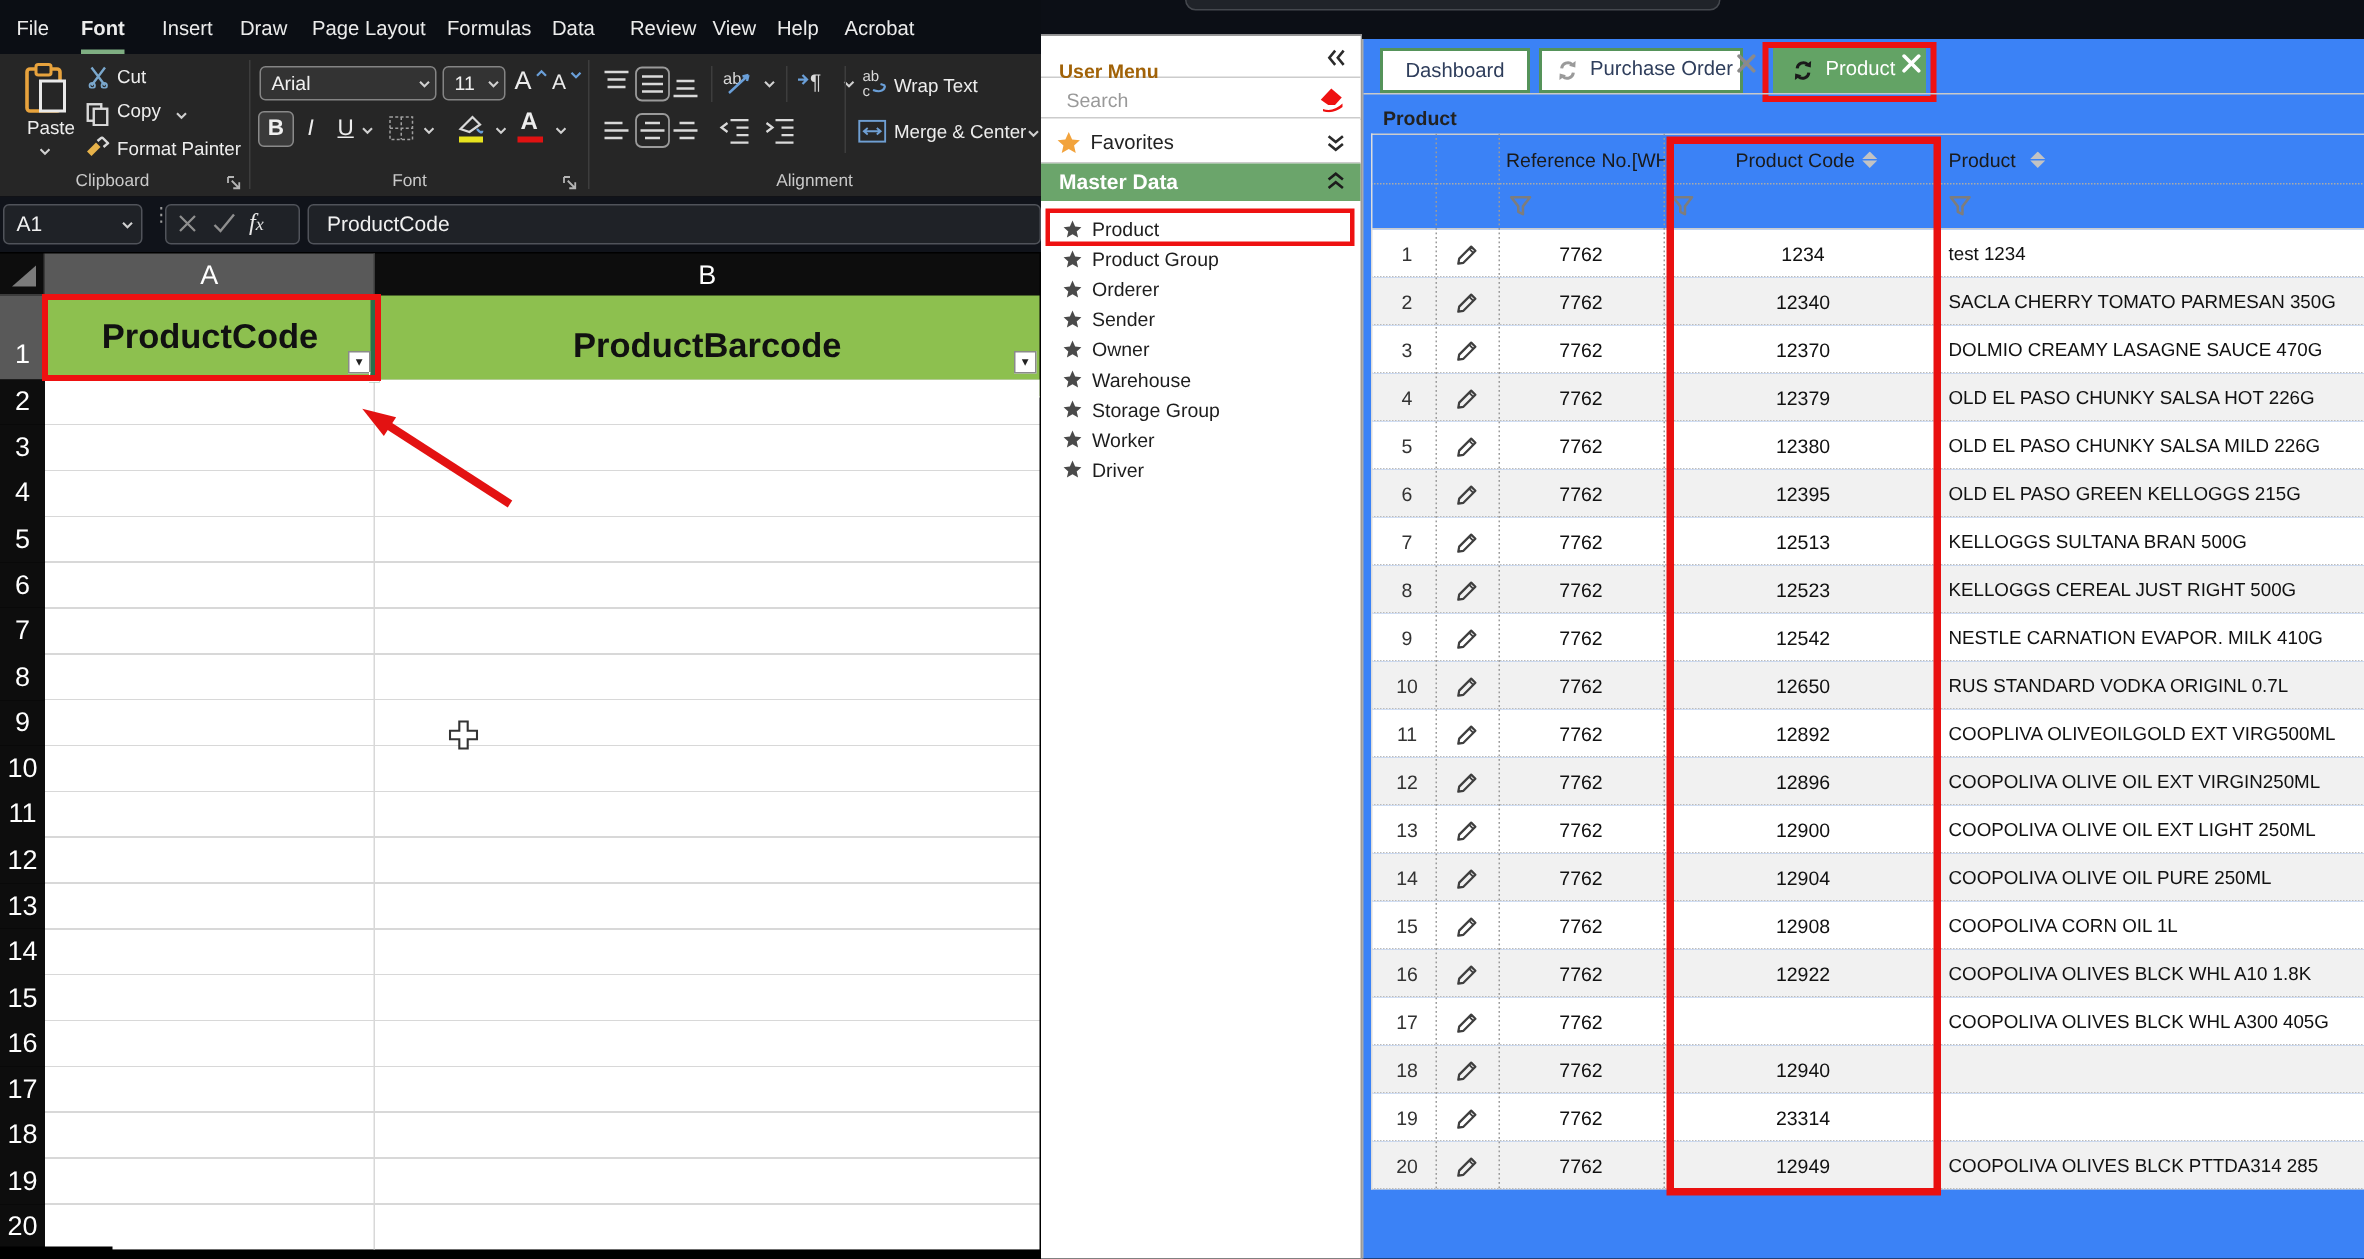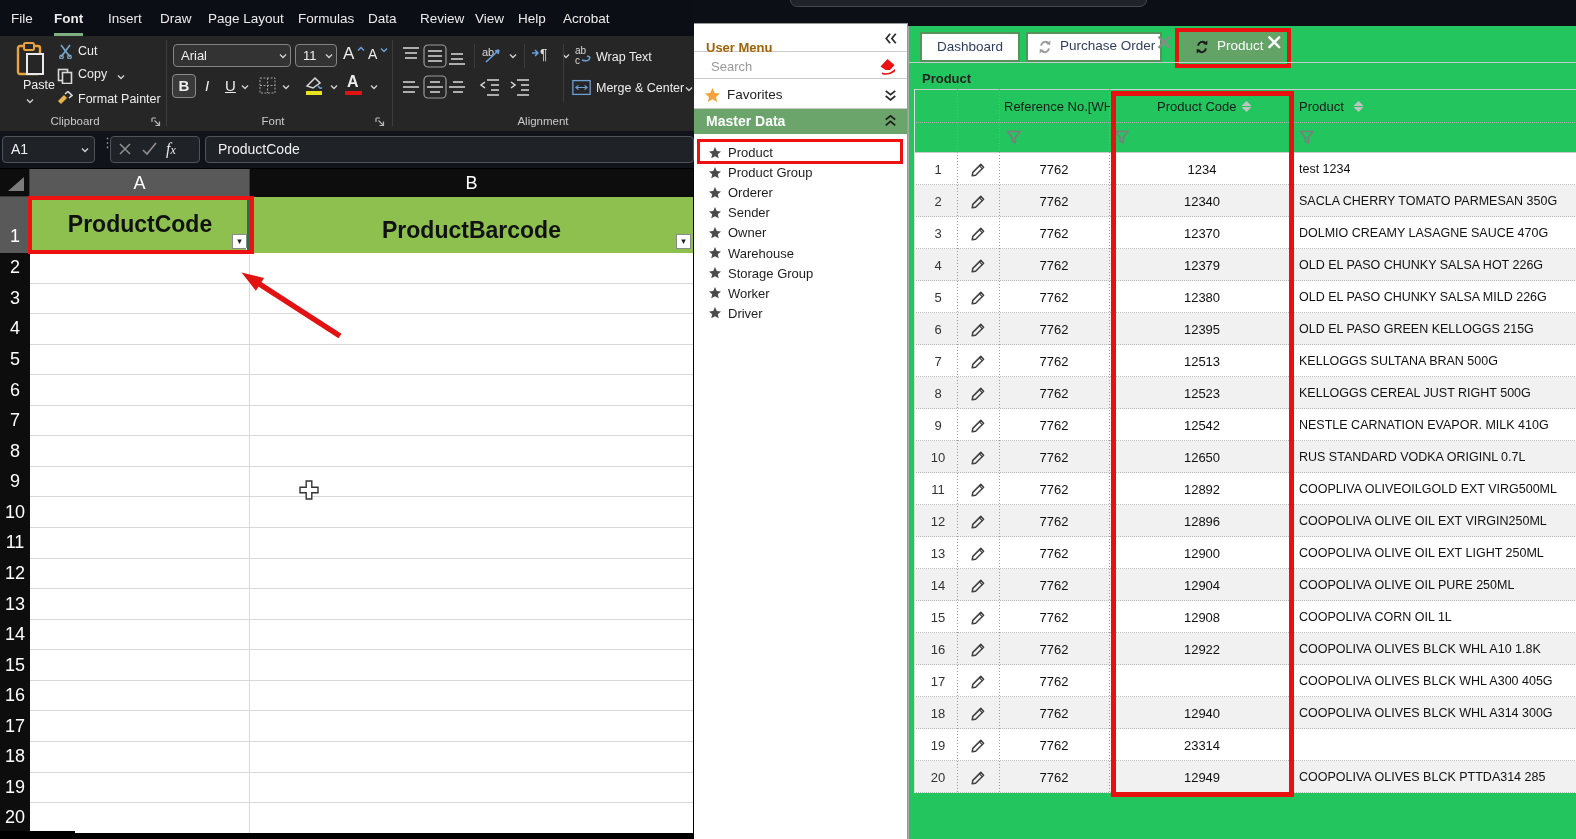--- a/index.html
+++ b/index.html
@@ -34,21 +34,21 @@
 .redbox{position:absolute;border:4px solid #ee1111}
 
 #panel{position:absolute;left:694px;top:23px;width:214px;height:816px;background:#fff;border-top:1px solid #999;border-right:1px solid #999}
 #panel .hrow{position:absolute;left:0;width:213px;border-bottom:1px solid #ccc;background:#fff}
 #mdhead{position:absolute;left:0;top:85px;width:213px;height:25px;background:#6ba56b;color:#fff;font-weight:bold;font-size:14px;line-height:25px;padding-left:12px}
 .mitem{position:absolute;left:14px;height:20px;display:flex;align-items:center;color:#1d1d1d;font-size:13px}
 .mitem span{margin-left:6px}
 
 #topstrip{position:absolute;left:694px;top:0;width:882px;height:26px;background:#0c0f16}
 #topbar2{position:absolute;left:96px;top:-8px;width:357px;height:15px;background:#202329;border:1.5px solid #45484e;border-radius:0 0 7px 7px}
-#app{position:absolute;left:908px;top:26px;width:668px;height:813px;background:#22c55e;border-left:1px solid #aaa}
+#app{position:absolute;left:908px;top:26px;width:668px;height:813px;background:#3b82f6;border-left:1px solid #aaa}
 .tab{position:absolute;top:6px;height:30px;background:#fff;border:2px solid #55935a;color:#2f3e5c;font-size:13.5px}
 #tabline{position:absolute;left:0;top:36px;width:668px;height:1px;background:#c9c9c9}
 #ptitle{position:absolute;left:13px;top:45px;font-weight:bold;font-size:13px;color:#222}
 #thead{position:absolute;left:5px;top:63px;width:663px;height:33px;border-top:1px solid #ccc}
 #tfilter{position:absolute;left:5px;top:96px;width:663px;height:31px;border-top:1px dotted #aaa;border-bottom:1px solid #ccc}
 .trow{position:absolute;left:5px;width:663px;height:32px;border-bottom:1px dotted #bbb}
 .c-num{position:absolute;left:0;top:0;width:48px;height:32px;display:flex;align-items:center;justify-content:center;color:#333;font-size:13px}
 .c-pen{position:absolute;left:43px;top:0;width:42px;height:32px;display:flex;align-items:center;justify-content:center}
 .c-ref{position:absolute;left:85px;top:0;width:110px;height:32px;display:flex;align-items:center;justify-content:center;color:#111;font-size:13px}
 .c-code{position:absolute;left:193px;top:0;width:190px;height:32px;display:flex;align-items:center;justify-content:center;color:#111;font-size:13px}
@@ -95,21 +95,21 @@
     <span class="mtab" style="left:518px">Help</span>
     <span class="mtab" style="left:563px">Acrobat</span>
   </div>
   <div id="ribbon">
 
     <svg class="abs" style="left:14px;top:6px" width="34" height="34" viewBox="0 0 34 34">
       <rect x="4" y="4" width="22" height="28" rx="2" fill="none" stroke="#e8a33d" stroke-width="2.4"></rect>
       <rect x="10" y="1" width="10" height="7" rx="1.5" fill="#262626" stroke="#e8a33d" stroke-width="2"></rect>
       <rect x="13" y="12" width="16" height="20" fill="#262626" stroke="#e9e9e9" stroke-width="2"></rect>
     </svg>
-    <div class="rbtxt" style="left:16px;top:42px;width:46px;text-align:center">Paste</div>
+    <div class="rbtxt" style="left:4px;top:42px;width:46px;text-align:right">Paste</div>
     <svg class="chev" style="left:25px;top:60px" viewBox="0 0 10 10">
           <path d="M2 3.5 5 6.5 8 3.5" stroke="#cfcfcf" stroke-width="1.4" fill="none"></path>
         </svg>
     <svg class="abs" style="left:58px;top:8px" width="15" height="15" viewBox="0 0 15 15">
           <path d="M3 1 12 13 M12 1 3 13" stroke="#7aa7cc" stroke-width="1.6" fill="none"></path>
           <circle cx="3.5" cy="13" r="1.8" fill="none" stroke="#7aa7cc" stroke-width="1.2"></circle>
           <circle cx="11.5" cy="13" r="1.8" fill="none" stroke="#7aa7cc" stroke-width="1.2"></circle>
         </svg>
     <div class="rbtxt" style="left:78px;top:8px">Cut</div>
     <svg class="abs" style="left:57px;top:32px" width="16" height="16" viewBox="0 0 16 16">
@@ -628,21 +628,20 @@
 </div>
 <div class="trow" style="top:671px;background:#f1f1f1">
 <div class="c-num">18</div>
 <div class="c-pen">
           <svg width="17" height="17" viewBox="0 0 17 17">
             <use href="#pencil"></use>
           </svg>
         </div>
 <div class="c-ref">7762</div>
 <div class="c-code">12940</div>
-<div class="c-prod">COOPOLIVA OLIVES BLCK WHL A314 300G</div>
 </div>
 <div class="trow" style="top:703px;background:#ffffff">
 <div class="c-num">19</div>
 <div class="c-pen">
           <svg width="17" height="17" viewBox="0 0 17 17">
             <use href="#pencil"></use>
           </svg>
         </div>
 <div class="c-ref">7762</div>
 <div class="c-code">23314</div>

